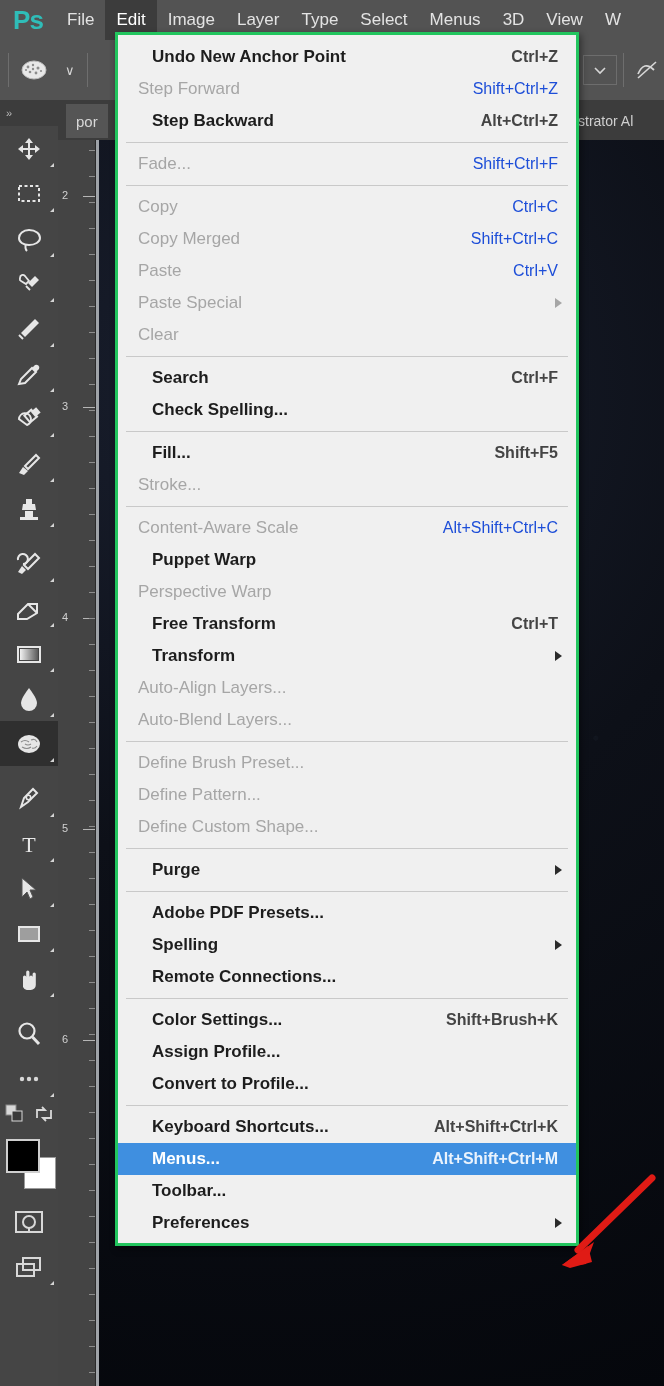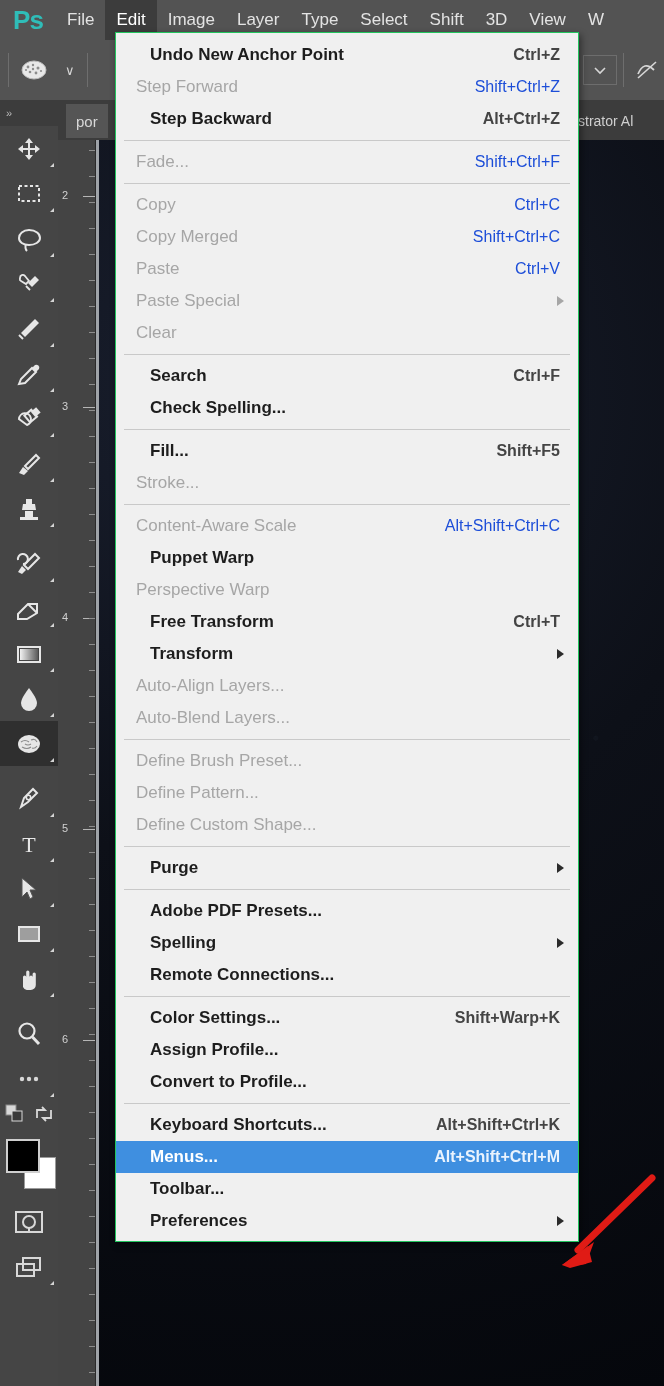--- a/index.html
+++ b/index.html
@@ -150,21 +150,21 @@
     position: absolute; left: 4px;
     font-size: 11px; color: #d0d0d0;
     font-family: "Liberation Sans", sans-serif;
   }
 
   
   .menu-panel {
     position: absolute; left: 115px; top: 32px;
     width: 464px;
     background: #f0f0f0;
-    border: 1px solid #22c55e;
+    border: 3px solid #22c55e;
     box-shadow: 2px 3px 7px rgba(0,0,0,.45);
     padding: 6px 0 4px 0;
     font-family: "Liberation Sans", sans-serif;
   }
   .menu-item {
     position: relative;
     height: 32px;
     display: flex; align-items: center;
     padding: 0 18px 0 34px;
     font-size: 17px;
@@ -587,21 +587,21 @@
 
   <div class="menubar">
     <div class="ps-logo">Ps</div>
     <div id="menubar-items" style="display:flex;align-items:center;">
         <div class="menubar-item">File</div>
         <div class="menubar-item active">Edit</div>
         <div class="menubar-item">Image</div>
         <div class="menubar-item">Layer</div>
         <div class="menubar-item">Type</div>
         <div class="menubar-item">Select</div>
-        <div class="menubar-item">Shift</div>
+        <div class="menubar-item">Menus</div>
         <div class="menubar-item">3D</div>
         <div class="menubar-item">View</div>
         <div class="menubar-item">W</div>
       </div>
   </div>
 
   <div class="optionsbar">
     <div class="opt-sep"></div>
     <div class="opt-brush-swatch">
       <svg width="28" height="24" viewBox="0 0 28 24">
@@ -736,21 +736,21 @@
       <div class="menu-item bold">
         <span class="menu-label">Spelling</span>
         <span class="menu-arrow"></span>
       </div>
       <div class="menu-item bold">
         <span class="menu-label">Remote Connections...</span>
       </div>
       <div class="menu-sep"></div>
       <div class="menu-item bold">
         <span class="menu-label">Color Settings...</span>
-        <span class="menu-shortcut">Shift+Warp+K</span>
+        <span class="menu-shortcut">Shift+Brush+K</span>
       </div>
       <div class="menu-item bold">
         <span class="menu-label">Assign Profile...</span>
       </div>
       <div class="menu-item bold">
         <span class="menu-label">Convert to Profile...</span>
       </div>
       <div class="menu-sep"></div>
       <div class="menu-item bold">
         <span class="menu-label">Keyboard Shortcuts...</span>

